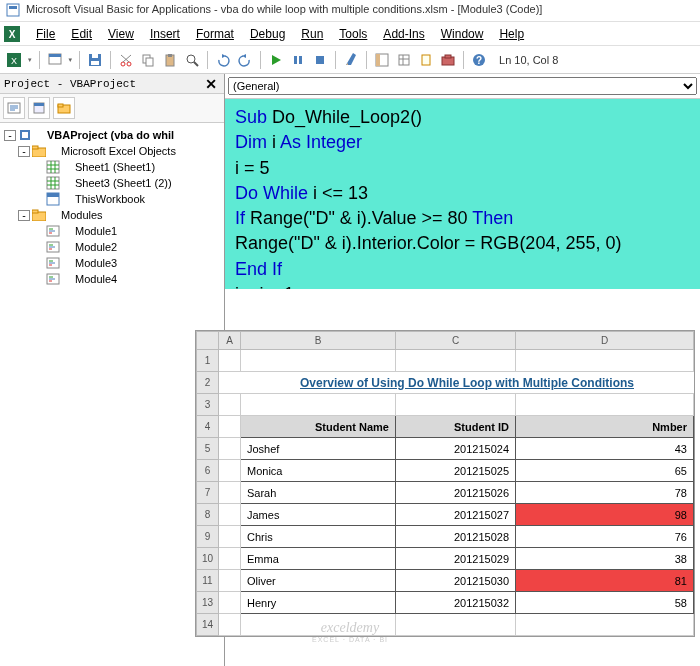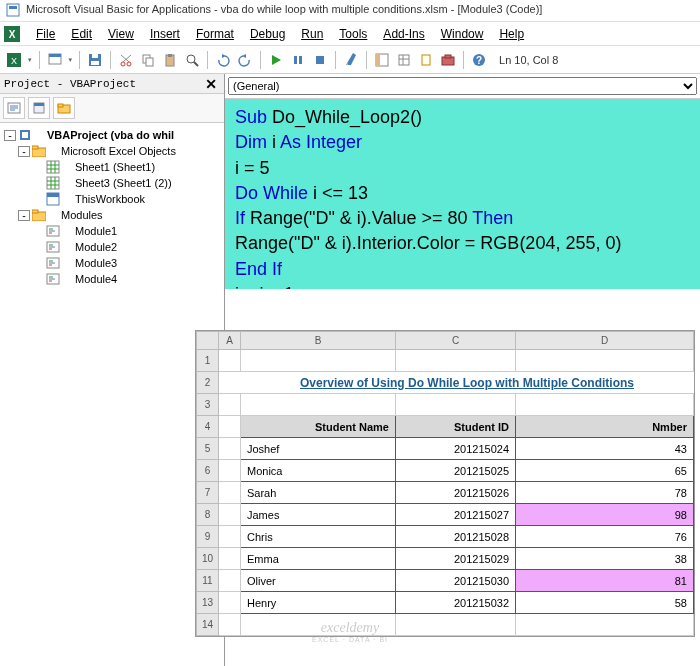--- a/index.html
+++ b/index.html
@@ -39,21 +39,21 @@
 .excel-overlay { position: absolute; left: 195px; top: 330px; width: 500px; background: #fff; border: 1px solid #999; }
 .excel-overlay table { border-collapse: collapse; width: 100%; }
 .excel-overlay .colhdr, .excel-overlay .rowhdr { background: #e6e6e6; border: 1px solid #bbb; font-size: 10px; text-align: center; color: #555; font-weight: normal; }
 .excel-overlay .colhdr { height: 18px; }
 .excel-overlay .rowhdr { width: 22px; }
 .excel-overlay td.cell { border: 1px solid #ccc; height: 22px; padding: 2px 6px; font-size: 11px; }
 .excel-overlay tr.title-row td.cell { border: none; text-align: center; font-size: 12px; color: #1e5b8f; font-weight: bold; text-decoration: underline; }
 .excel-overlay tr.header-row td.cell { background: #d9d9d9; border: 1px solid #555; font-weight: bold; text-align: right; font-size: 11px; }
 .excel-overlay td.data { border: 1px solid #555; }
 .excel-overlay td.num { text-align: right; }
-.excel-overlay td.hl { background: #f0abfc; }
+.excel-overlay td.hl { background: #ef4444; }
 .watermark { position: absolute; left: 50%; top: 620px; transform: translateX(-50%); font-size: 10px; color: #ccc; text-align: center; }
 .watermark .wm1 { font-size: 14px; font-style: italic; font-family: Georgia, serif; }
 .watermark .wm2 { font-size: 7px; letter-spacing: 1px; }
 svg { display: block; }
 </style>
 </head>
 <body>
 
 <div class="titlebar">
   <span class="icon">

